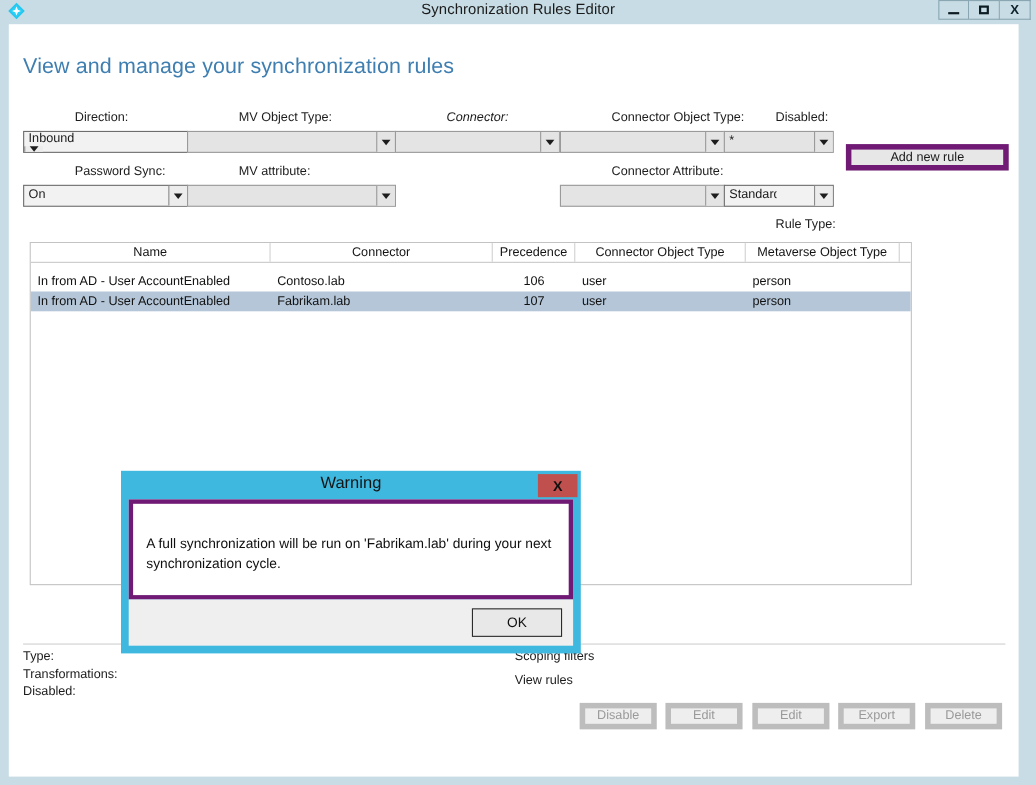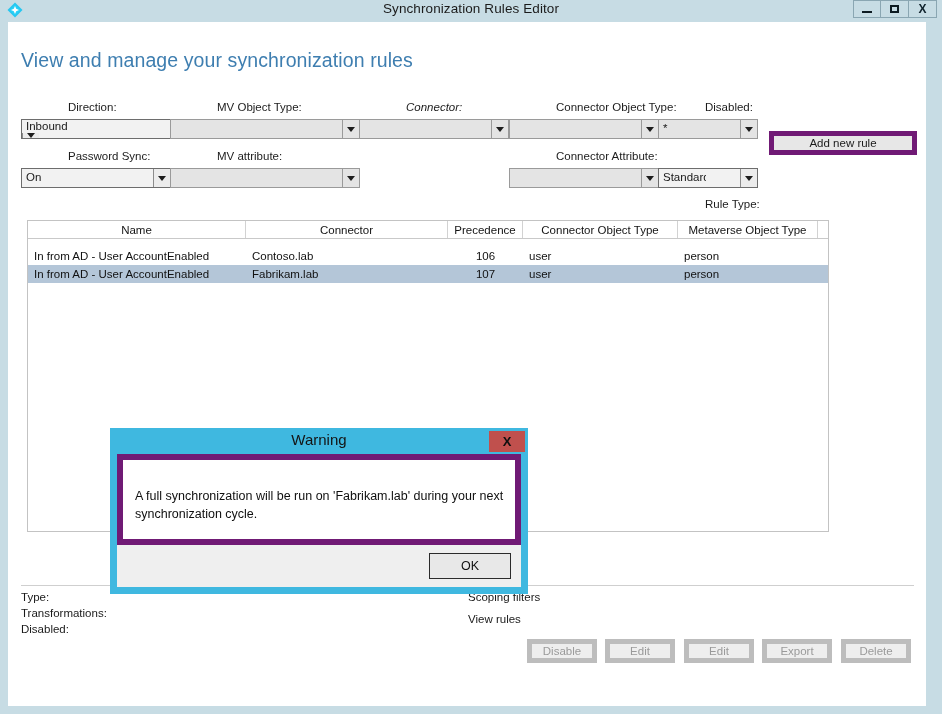--- a/index.html
+++ b/index.html
@@ -285,21 +285,21 @@
     justify-content: center;
     font-family: "Liberation Sans", sans-serif;
   }
   .dlg-body {
     position: absolute;
     left: 117px;
     top: 454px;
     width: 404px;
     height: 91px;
     background: #ffffff;
-    border: 6px solid #701a75;
+    border: 4px solid #701a75;
     box-sizing: border-box;
   }
   .dlg-msg {
     position: absolute;
     left: 12px;
     top: 27px;
     width: 372px;
     font-size: 12.5px;
     color: #0f0f0f;
     line-height: 18px;

